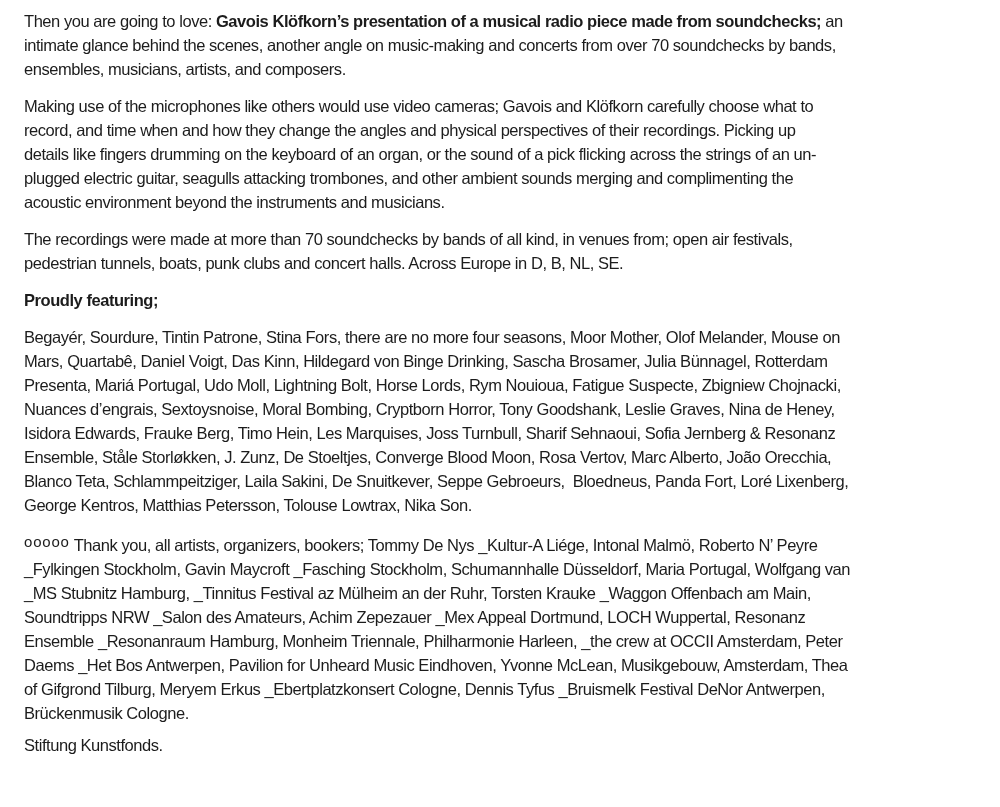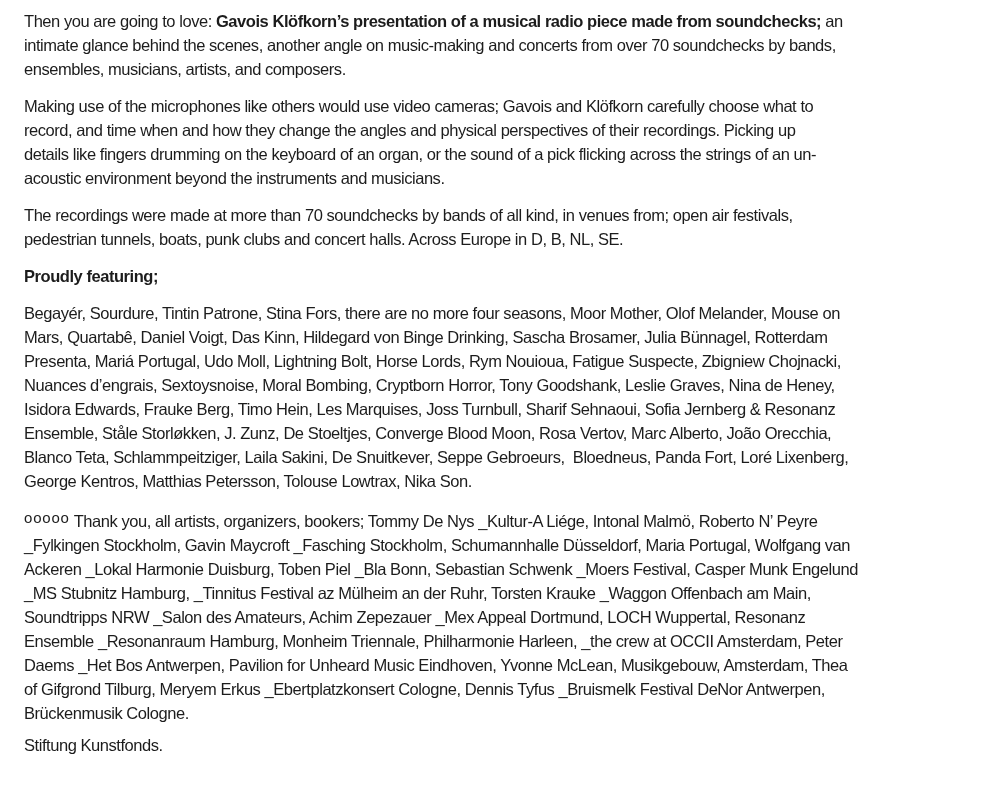--- a/index.html
+++ b/index.html
@@ -53,20 +53,21 @@
     <div>
         <div class="line">intimate glance behind the scenes, another angle on music-making and concerts from over 70 soundchecks by bands,</div>
         <div class="line">ensembles, musicians, artists, and composers.</div>
       </div>
   </div>
 
   <div class="para">
       <div class="line">Making use of the microphones like others would use video cameras; Gavois and Klöfkorn carefully choose what to</div>
       <div class="line">record, and time when and how they change the angles and physical perspectives of their recordings. Picking up</div>
       <div class="line">details like fingers drumming on the keyboard of an organ, or the sound of a pick flicking across the strings of an un-</div>
+      <div class="line">plugged electric guitar, seagulls attacking trombones, and other ambient sounds merging and complimenting the</div>
       <div class="line">acoustic environment beyond the instruments and musicians.</div>
     </div>
 
   <div class="para">
       <div class="line">The recordings were made at more than 70 soundchecks by bands of all kind, in venues from; open air festivals,</div>
       <div class="line">pedestrian tunnels, boats, punk clubs and concert halls. Across Europe in D, B, NL, SE.</div>
     </div>
 
   <div class="para">
     <div class="line b">Proudly featuring;</div>
@@ -80,21 +81,20 @@
       <div class="line">Isidora Edwards, Frauke Berg, Timo Hein, Les Marquises, Joss Turnbull, Sharif Sehnaoui, Sofia Jernberg &amp; Resonanz</div>
       <div class="line">Ensemble, Ståle Storløkken, J. Zunz, De Stoeltjes, Converge Blood Moon, Rosa Vertov, Marc Alberto, João Orecchia,</div>
       <div class="line">Blanco Teta, Schlammpeitziger, Laila Sakini, De Snuitkever, Seppe Gebroeurs,  Bloedneus, Panda Fort, Loré Lixenberg,</div>
       <div class="line">George Kentros, Matthias Petersson, Tolouse Lowtrax, Nika Son.</div>
     </div>
 
   <div class="para">
     <div class="line"><span class="marks">ooooo</span><span>Thank you, all artists, organizers, bookers; Tommy De Nys _Kultur-A Liége, Intonal Malmö, Roberto N’ Peyre</span></div>
     <div>
         <div class="line">_Fylkingen Stockholm, Gavin Maycroft _Fasching Stockholm, Schumannhalle Düsseldorf, Maria Portugal, Wolfgang van</div>
-        <div class="line">Ackeren _Lokal Harmonie Duisburg, Toben Piel _Bla Bonn, Sebastian Schwenk _Moers Festival, Casper Munk Engelund</div>
         <div class="line">_MS Stubnitz Hamburg, _Tinnitus Festival az Mülheim an der Ruhr, Torsten Krauke _Waggon Offenbach am Main,</div>
         <div class="line">Soundtripps NRW _Salon des Amateurs, Achim Zepezauer _Mex Appeal Dortmund, LOCH Wuppertal, Resonanz</div>
         <div class="line">Ensemble _Resonanraum Hamburg, Monheim Triennale, Philharmonie Harleen, _the crew at OCCII Amsterdam, Peter</div>
         <div class="line">Daems _Het Bos Antwerpen, Pavilion for Unheard Music Eindhoven, Yvonne McLean, Musikgebouw, Amsterdam, Thea</div>
         <div class="line">of Gifgrond Tilburg, Meryem Erkus _Ebertplatzkonsert Cologne, Dennis Tyfus _Bruismelk Festival DeNor Antwerpen,</div>
         <div class="line">Brückenmusik Cologne.</div>
       </div>
   </div>
 
   <div class="para funding">

